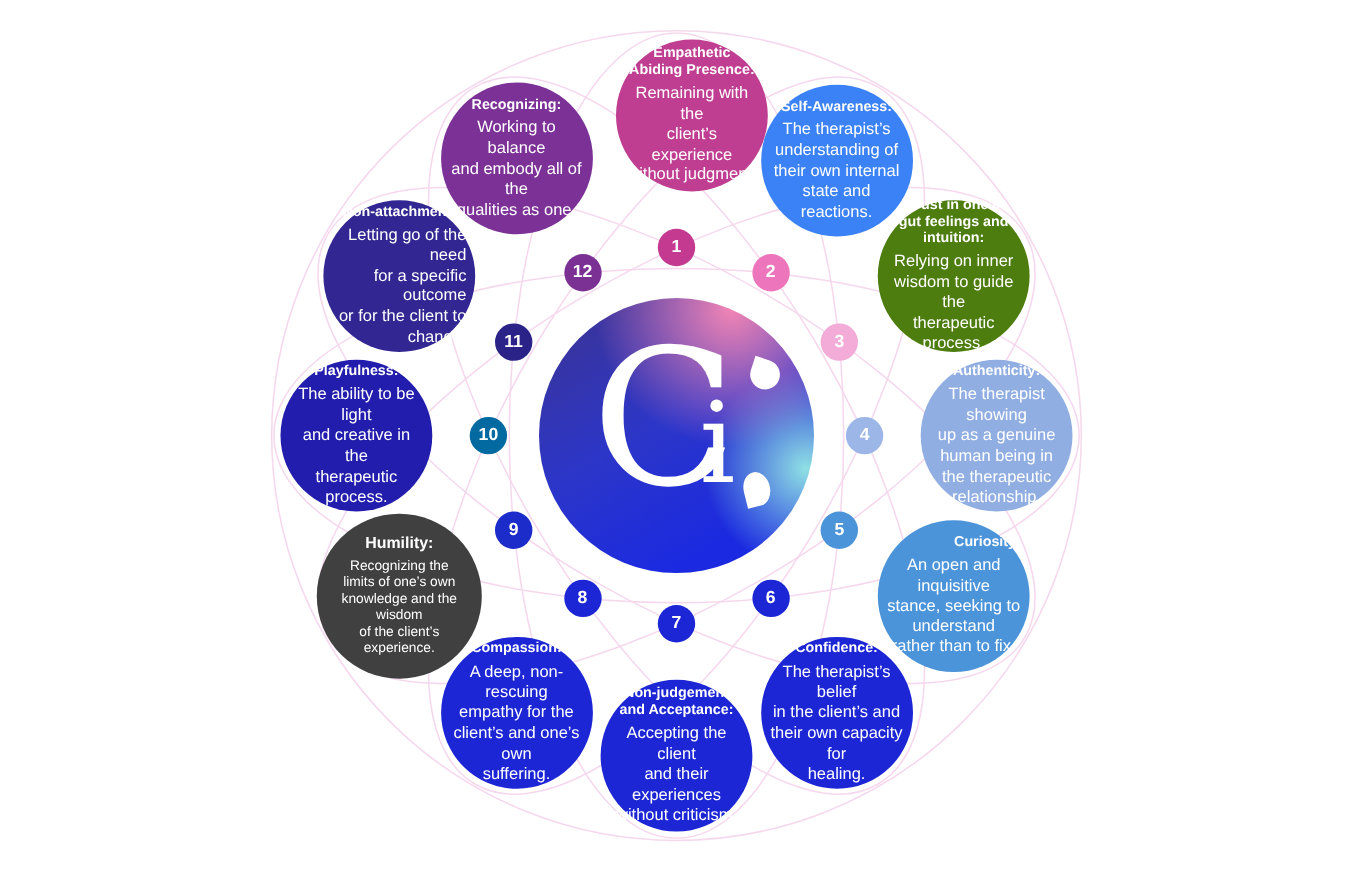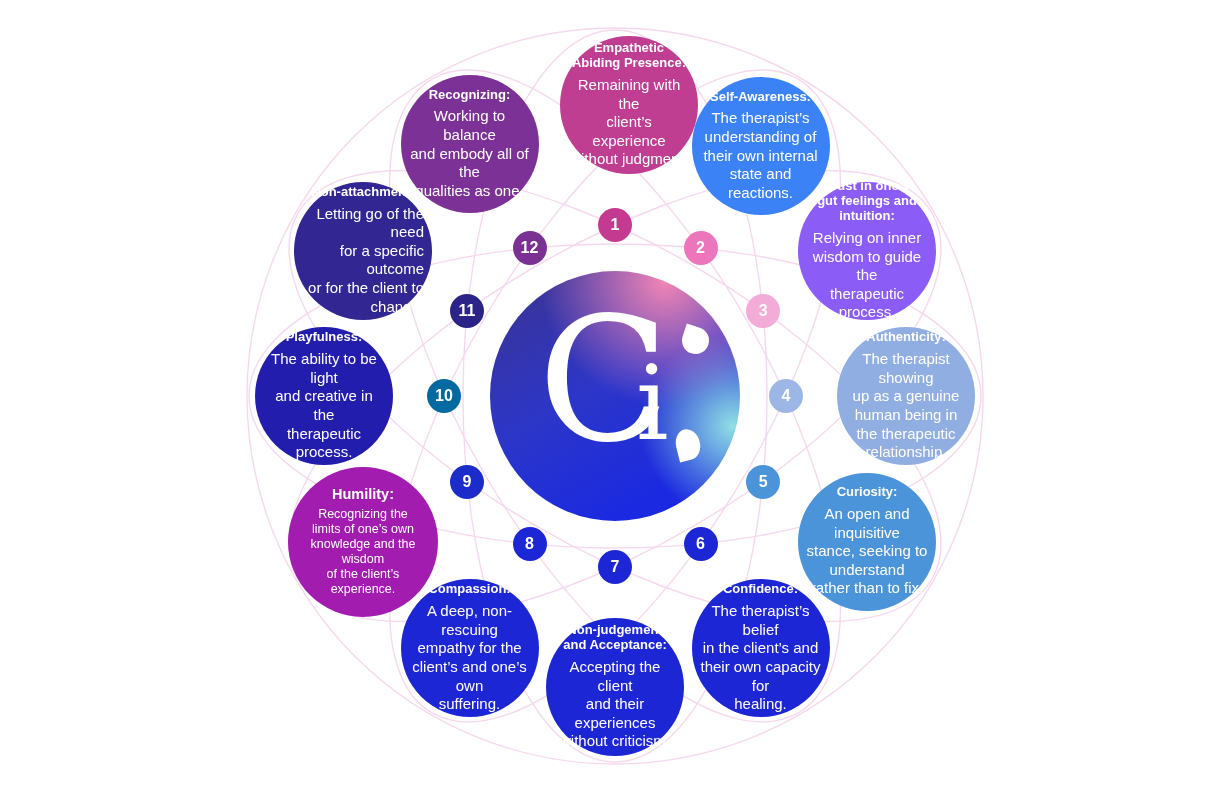--- a/index.html
+++ b/index.html
@@ -77,41 +77,41 @@
     <div class="quality" style="height: 138px; width: 138px; left: 691.5px; top: 77px; background: #3b82f6;">
       <div class="q-title">Self-Awareness:</div>
       <div class="q-desc">The therapist’s
 understanding of
 their own internal
 state and
 reactions.</div>
     </div>
     <div class="q-num" style="background: rgb(237, 117, 187); left: 683.5px; top: 230.91px;">2</div>
 
-    <div class="quality" style="height: 138px; width: 138px; left: 798.013px; top: 181.5px; background: #8b5cf6;">
+    <div class="quality" style="height: 138px; width: 138px; left: 798.013px; top: 181.5px; background: #4d7c0f;">
       <div class="q-title">Trust in one’s
 gut feelings and
 intuition:</div>
       <div class="q-desc">Relying on inner
 wisdom to guide the
 therapeutic process.</div>
     </div>
     <div class="q-num" style="background: rgb(243, 171, 215); left: 746.09px; top: 293.5px;">3</div>
 
     <div class="quality" style="height: 138px; width: 138px; left: 837px; top: 327px; background: rgb(145, 174, 227);">
       <div class="q-title">Authenticity:</div>
       <div class="q-desc">The therapist showing
 up as a genuine
 human being in
 the therapeutic
 relationship.</div>
     </div>
     <div class="q-num" style="background: rgb(156, 182, 232); left: 769px; top: 379px;">4</div>
 
-    <div class="quality" style="height: 138px; width: 138px; left: 798.013px; top: 472.5px; background: rgb(75, 148, 218);">
+    <div class="quality" style="height: 138px; width: 138px; left: 798.013px; top: 472.5px; background: rgb(75, 148, 218); align-items: flex-end;">
       <div class="q-title">Curiosity:</div>
       <div class="q-desc">An open and inquisitive
 stance, seeking to
 understand
 rather than to fix.</div>
     </div>
     <div class="q-num" style="background: rgb(75, 148, 218); left: 746.09px; top: 464.5px;">5</div>
 
     <div class="quality" style="height: 138px; width: 138px; left: 691.5px; top: 579.013px; background: rgb(28, 38, 212);">
       <div class="q-title">Confidence:</div>
@@ -133,21 +133,21 @@
 
     <div class="quality" style="height: 138px; width: 138px; left: 400.5px; top: 579.013px; background: rgb(28, 38, 212);">
       <div class="q-title">Compassion:</div>
       <div class="q-desc">A deep, non-rescuing
 empathy for the
 client’s and one’s own
 suffering.</div>
     </div>
     <div class="q-num" style="background: rgb(28, 38, 212); left: 512.5px; top: 527.09px;">8</div>
 
-    <div class="quality q-large" style="height: 150px; width: 150px; left: 287.987px; top: 466.5px; background: #a21caf;">
+    <div class="quality q-large" style="height: 150px; width: 150px; left: 287.987px; top: 466.5px; background: #404040;">
       <div class="q-title">Humility:</div>
       <div class="q-desc">Recognizing the
 limits of one’s own
 knowledge and the
 wisdom
 of the client’s
 experience.</div>
     </div>
     <div class="q-num" style="background: rgb(27, 44, 202); left: 449.91px; top: 464.5px;">9</div>
 

